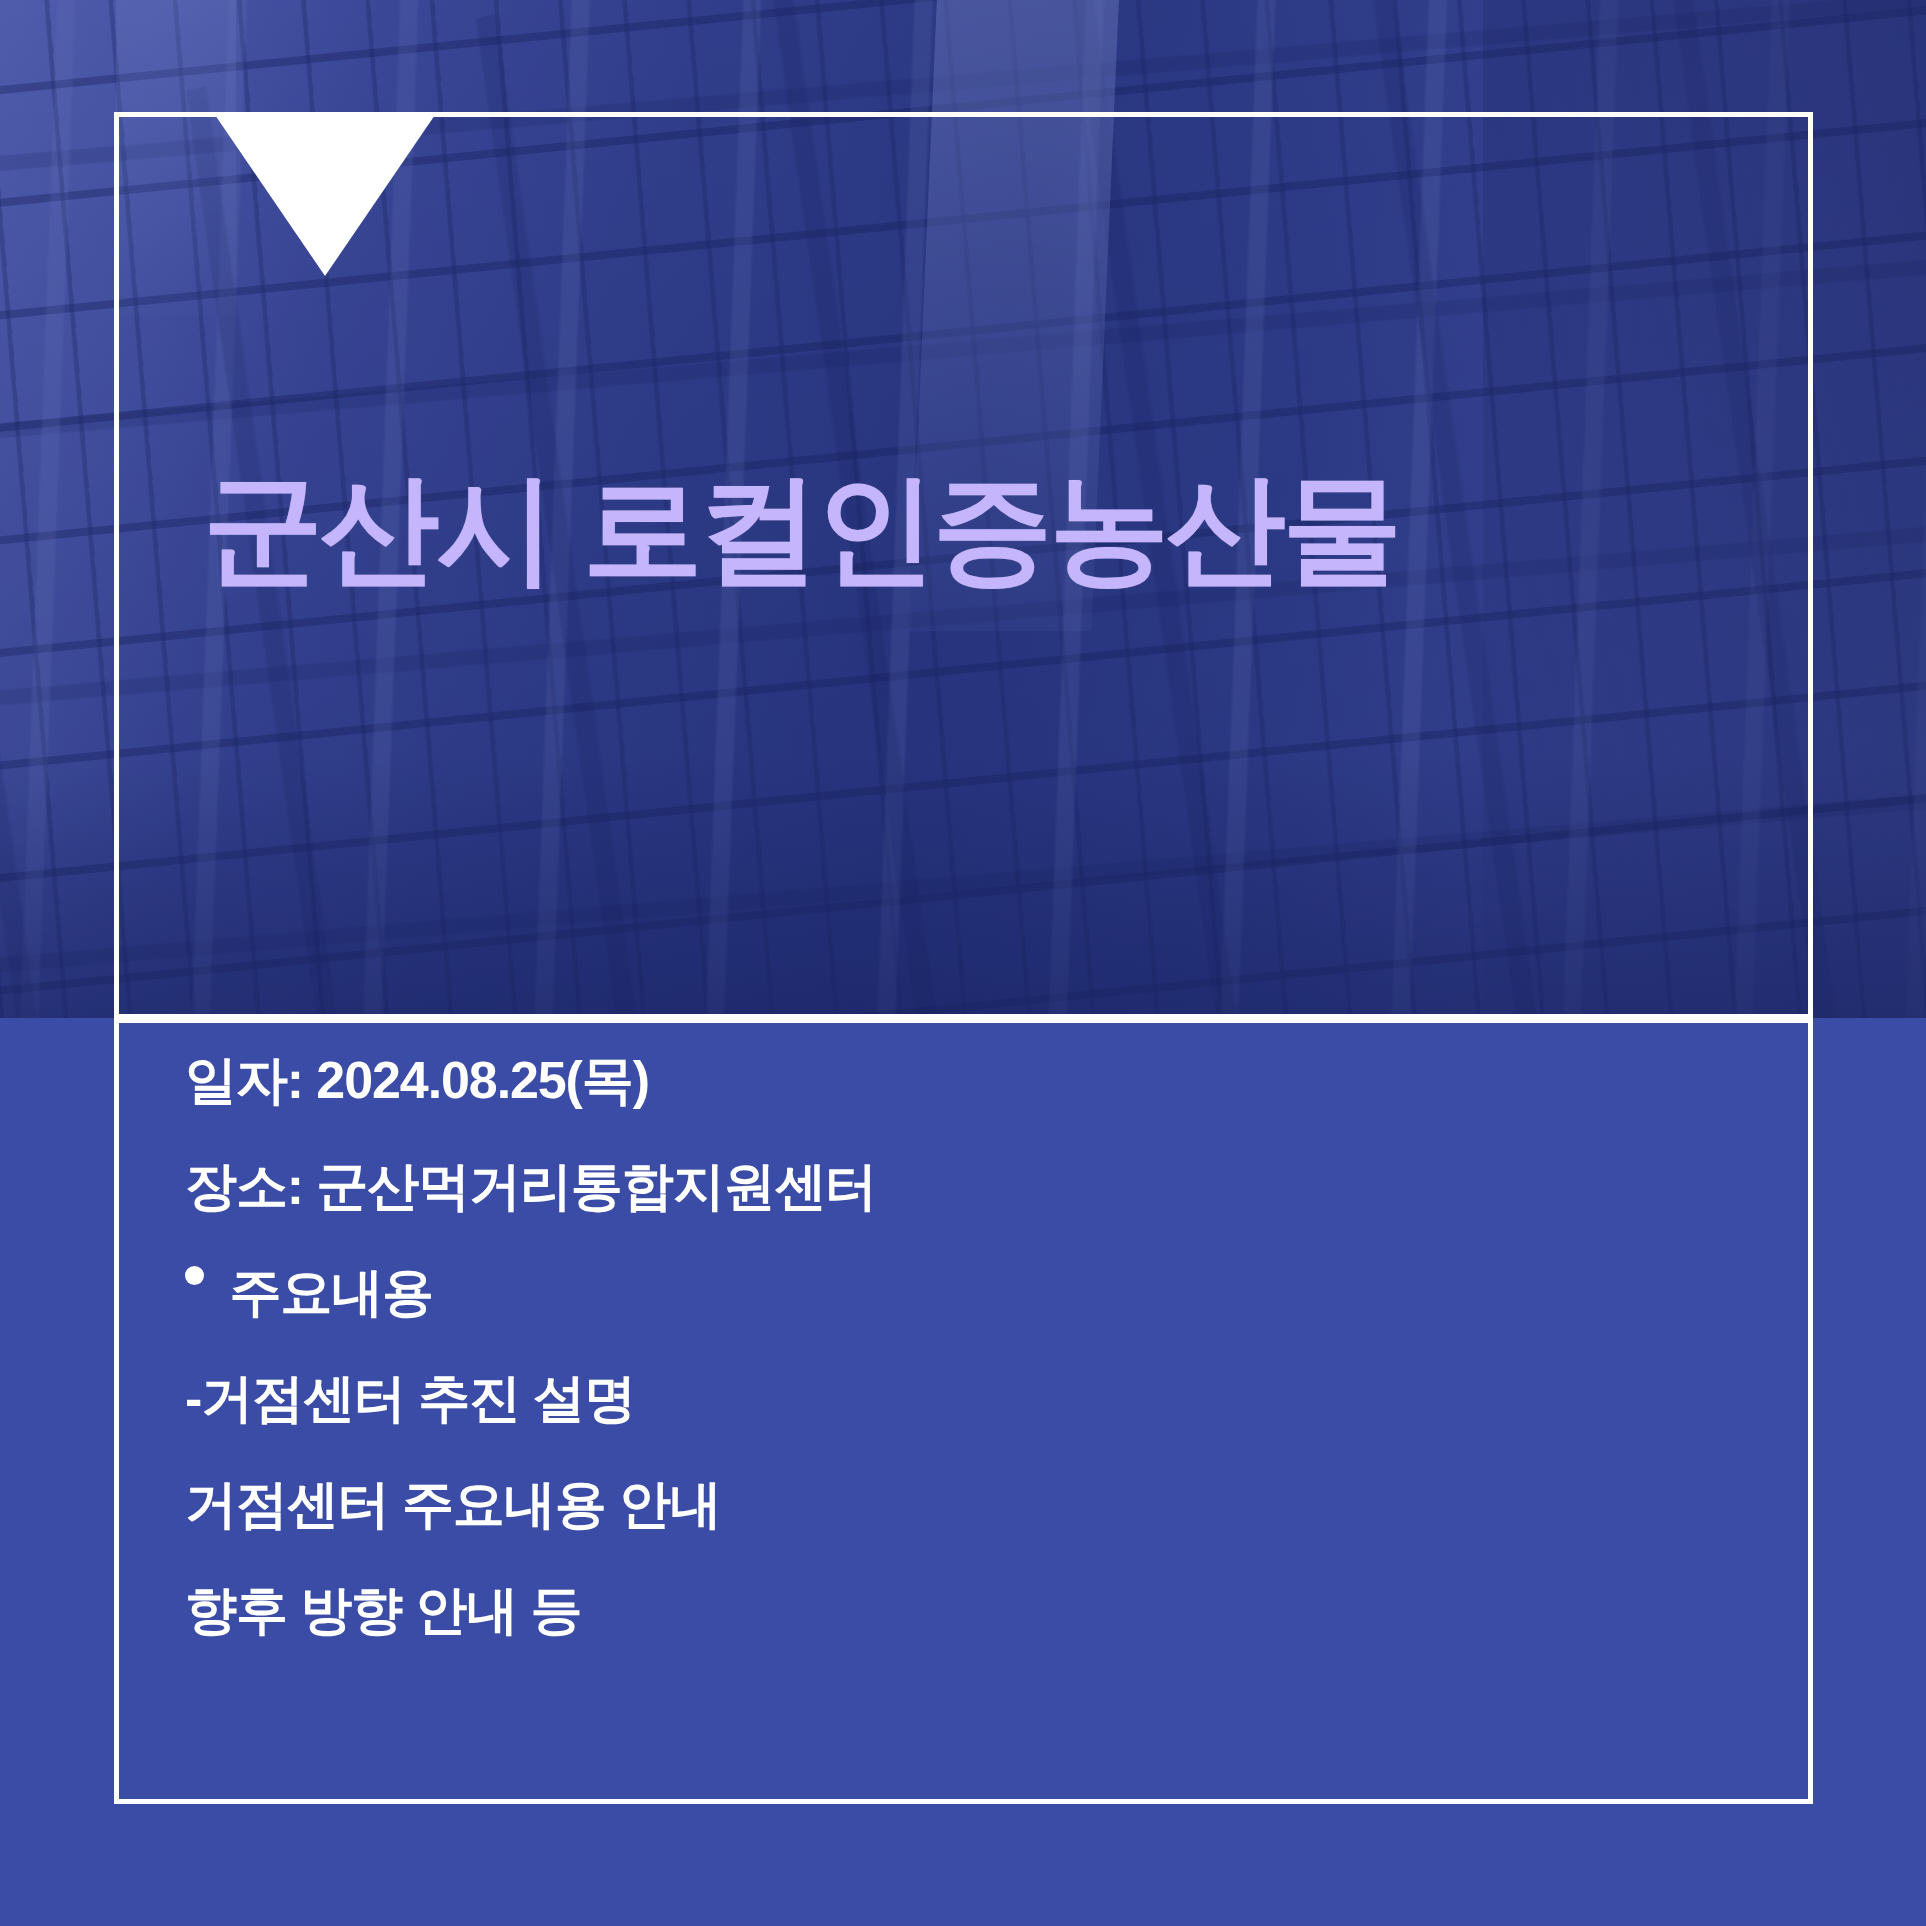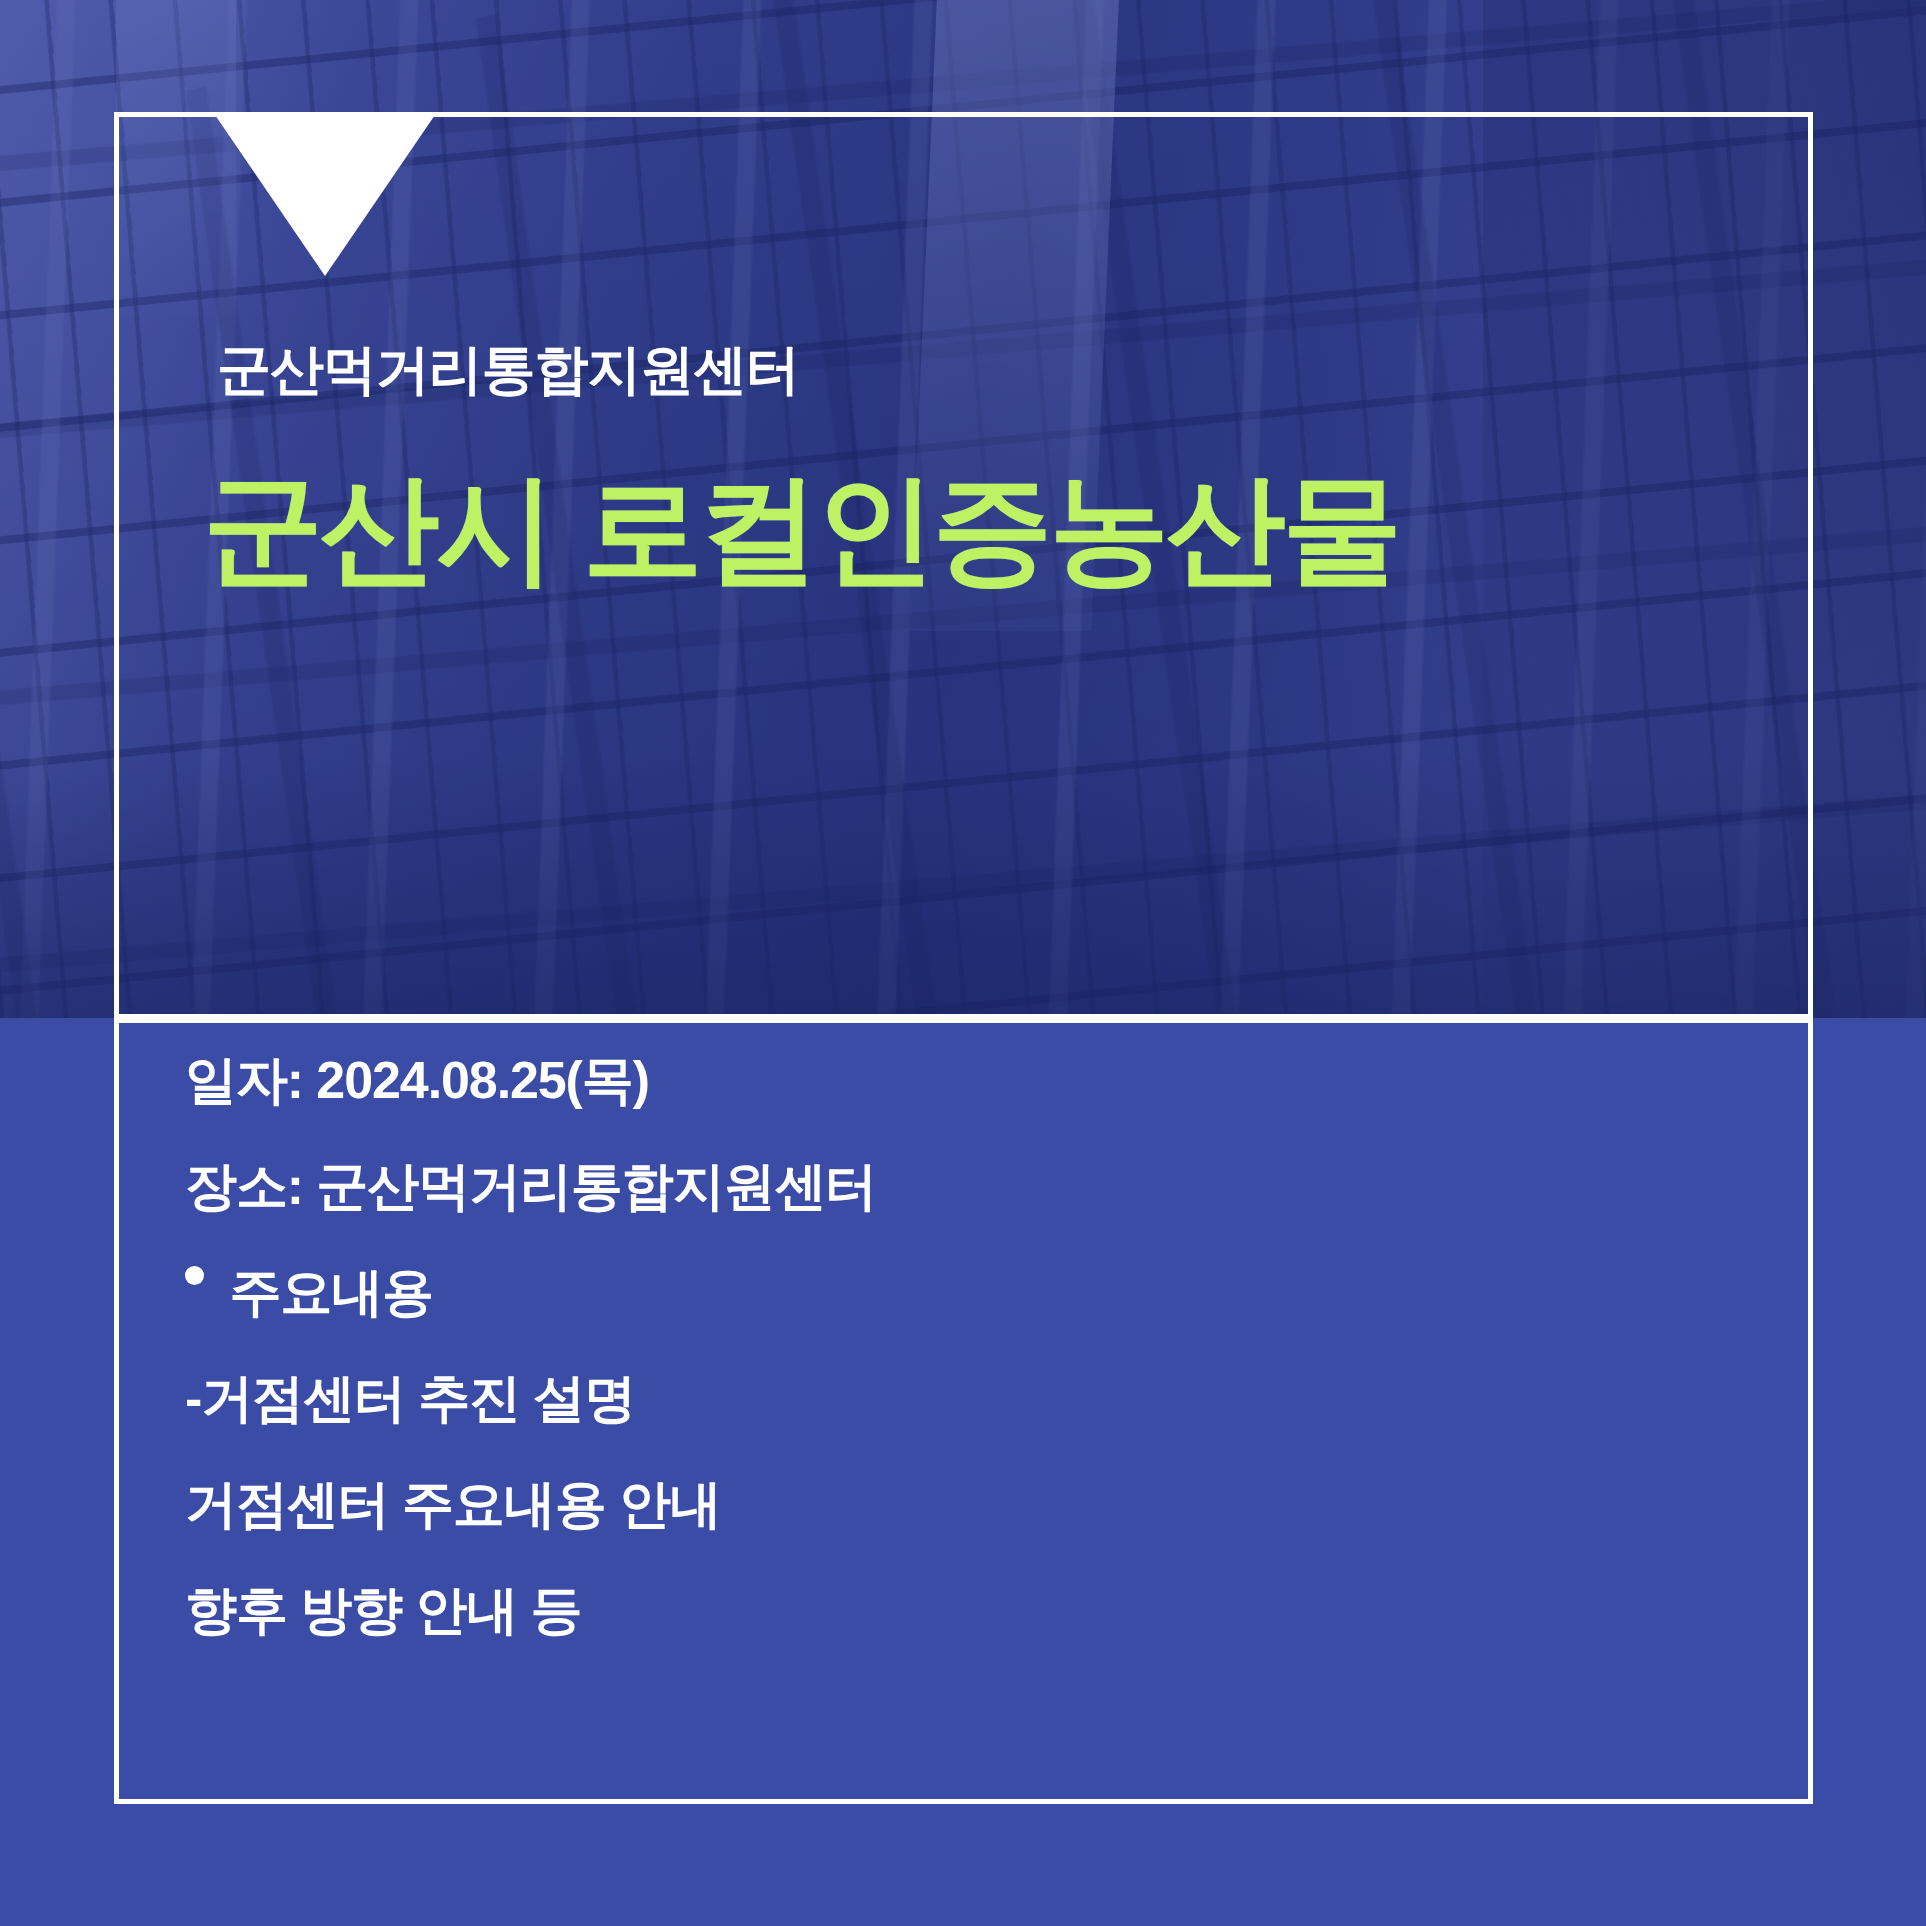--- a/index.html
+++ b/index.html
@@ -178,21 +178,21 @@
     font-size: 54px;
     font-weight: 700;
     letter-spacing: -1.1px;
     line-height: 1;
     white-space: nowrap;
   }
   .headline {
     position: absolute;
     left: 203px;
     top: 456px;
-    color: #bef264;
+    color: #c4b5fd;
     font-size: 120px;
     font-weight: 800;
     line-height: 1.20;
     letter-spacing: -3.4px;
     white-space: nowrap;
     text-shadow: 0 0 1.1px rgba(255,255,255,0.25);
   }
   .headline .hl {
     display: block;
   }
@@ -244,21 +244,20 @@
     <div class="photo-tint"></div>
   </div>
 
   <div class="solid-band"></div>
 
   <div class="frame"></div>
   <div class="seam-line"></div>
 
   <div class="tri-marker"></div>
 
-  <div class="subtitle">군산먹거리통합지원센터</div>
 
   <div class="headline">
     <span class="hl">군산시 로컬인증농산물</span>
   </div>
 
   <div class="details">
 
     <div class="detail-line">일자: 2024.08.25(목)</div>
 
     <div class="detail-line">장소: 군산먹거리통합지원센터</div>

